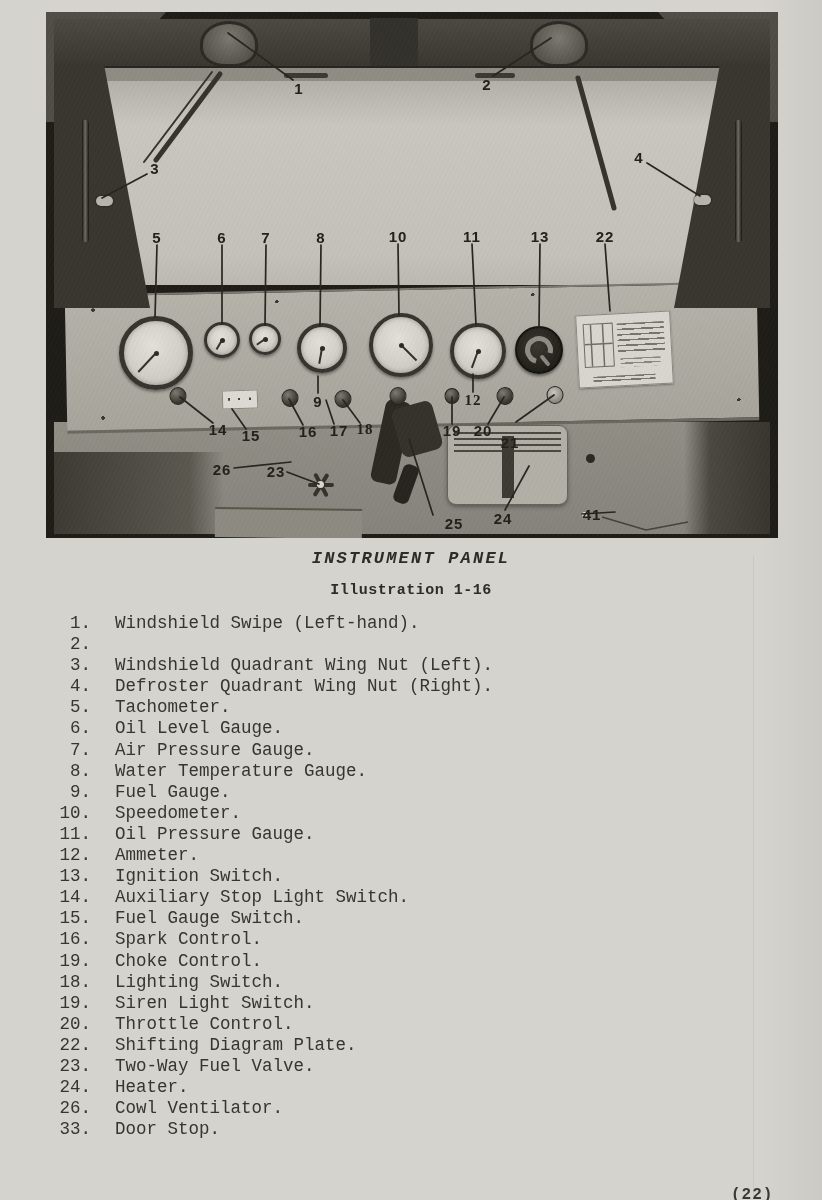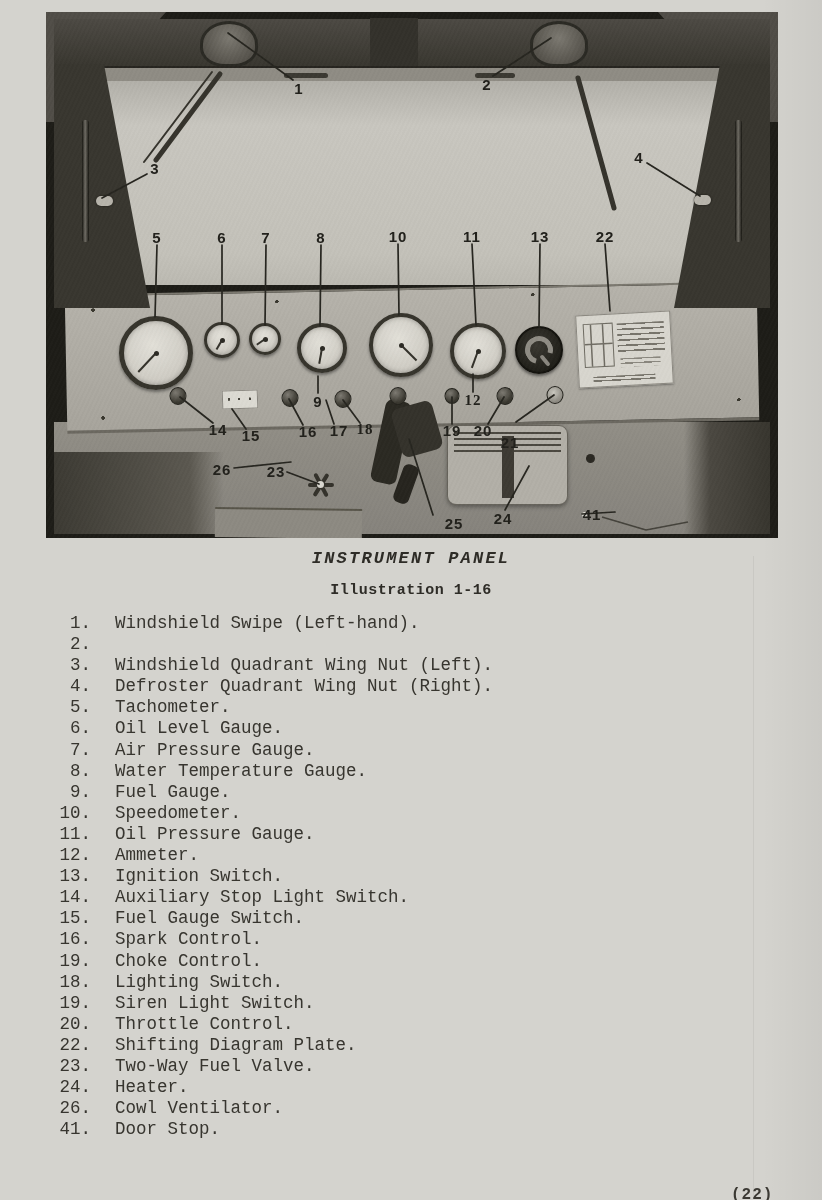--- a/index.html
+++ b/index.html
@@ -437,20 +437,20 @@
       </div>
     <div class="row">
         <span class="num">24.</span>
         <span class="txt">Heater.</span>
       </div>
     <div class="row">
         <span class="num">26.</span>
         <span class="txt">Cowl Ventilator.</span>
       </div>
     <div class="row">
-        <span class="num">41.</span>
+        <span class="num">33.</span>
         <span class="txt">Door Stop.</span>
       </div>
   </div>
 
   <div class="crease"></div>
   <div class="page-number">(22)</div>
 </div>
 
 </body></html>

